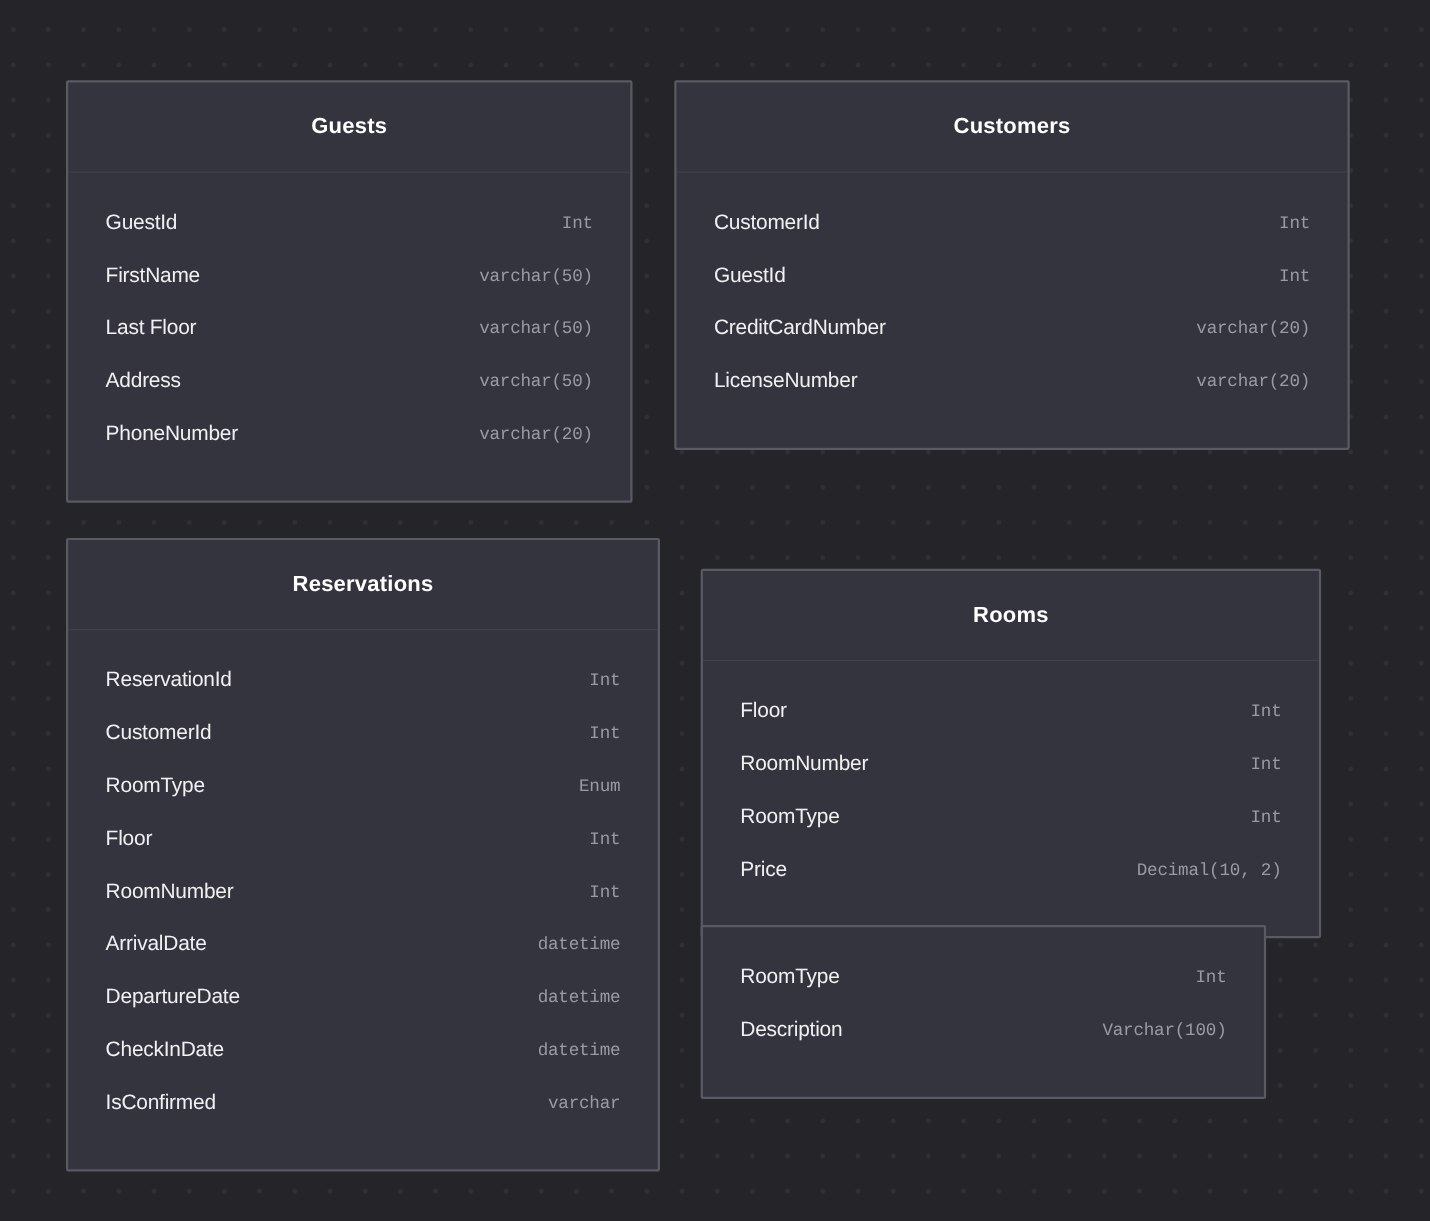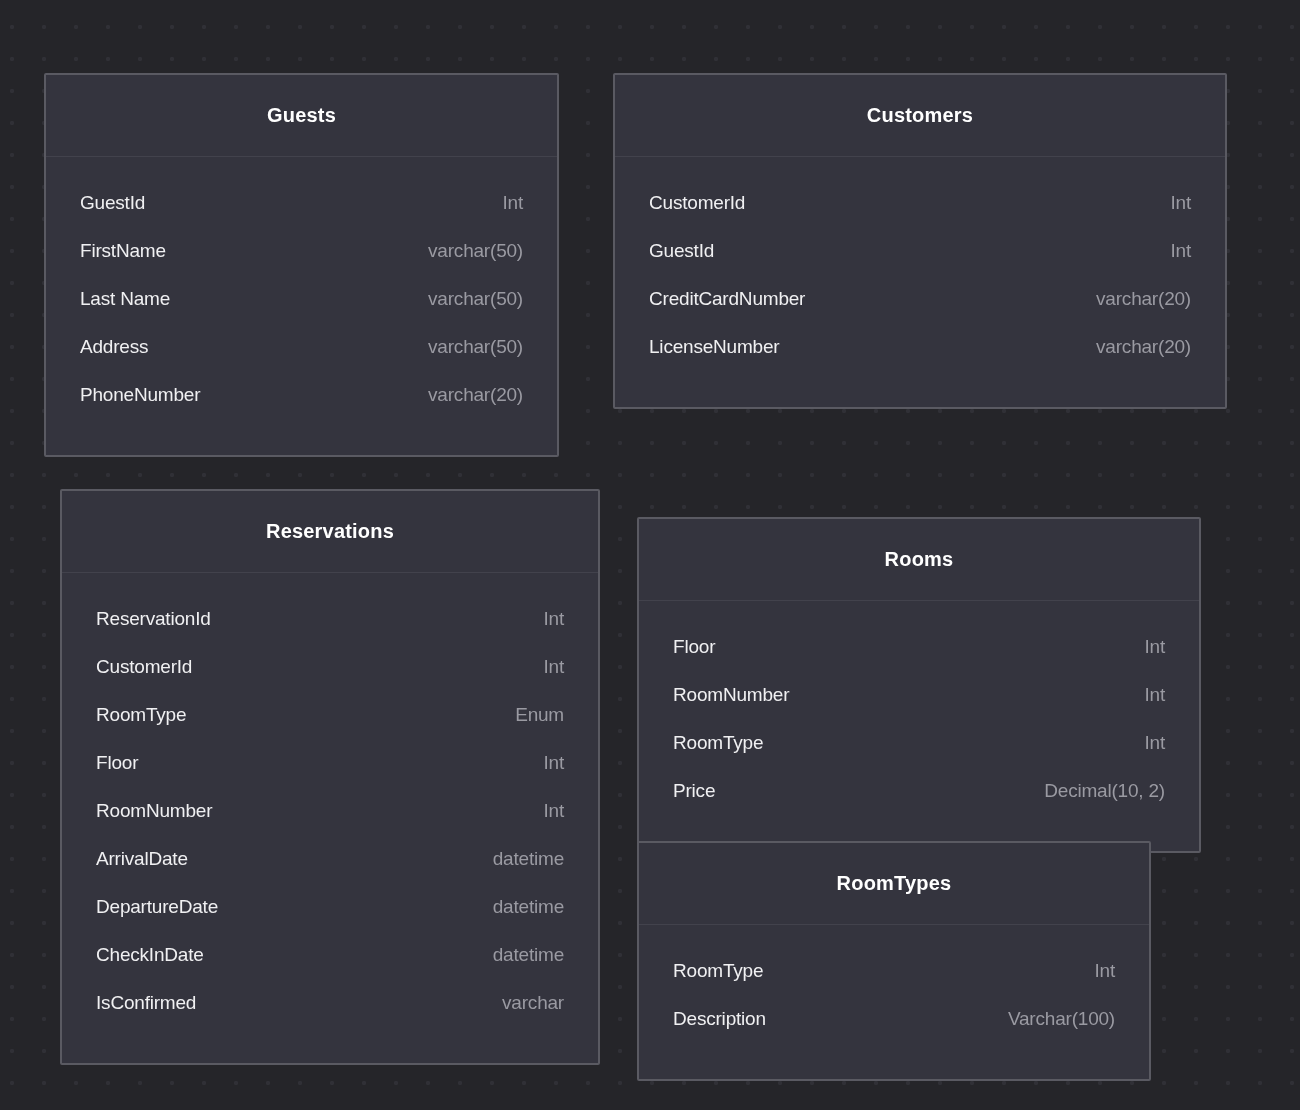--- a/index.html
+++ b/index.html
@@ -57,45 +57,46 @@
     justify-content: space-between;
   }
   .field-name {
     color: var(--field-color);
     font-size: 19px;
     letter-spacing: -0.2px;
     white-space: nowrap;
   }
   .field-type {
     color: var(--type-color);
-    font-size: 19px;
+    font-size: 16px;
     letter-spacing: -0.2px;
     white-space: nowrap;
     text-align: center;
+    font-family: Liberation Mono, monospace;
   }
 </style>
 </head>
 <body>
 
 <div class="canvas" id="canvas">
-    <div class="table-card" style="left: 44px; top: 73px; width: 515px;">
+    <div class="table-card" style="left: 60px; top: 73px; width: 515px;">
     <div class="table-header">
       <span class="table-title">Guests</span>
     </div>
     <div class="table-body">
         <div class="field-row">
     <span class="field-name">GuestId</span>
     <span class="field-type">Int</span>
   </div>
         <div class="field-row">
     <span class="field-name">FirstName</span>
     <span class="field-type">varchar(50)</span>
   </div>
         <div class="field-row">
-    <span class="field-name">Last Name</span>
+    <span class="field-name">Last Floor</span>
     <span class="field-type">varchar(50)</span>
   </div>
         <div class="field-row">
     <span class="field-name">Address</span>
     <span class="field-type">varchar(50)</span>
   </div>
         <div class="field-row">
     <span class="field-name">PhoneNumber</span>
     <span class="field-type">varchar(20)</span>
   </div>
@@ -184,23 +185,20 @@
     <span class="field-name">RoomType</span>
     <span class="field-type">Int</span>
   </div>
         <div class="field-row">
     <span class="field-name">Price</span>
     <span class="field-type">Decimal(10, 2)</span>
   </div>
       </div>
   </div>
     <div class="table-card" style="left: 637px; top: 841px; width: 514px;">
-    <div class="table-header">
-      <span class="table-title">RoomTypes</span>
-    </div>
     <div class="table-body">
         <div class="field-row">
     <span class="field-name">RoomType</span>
     <span class="field-type">Int</span>
   </div>
         <div class="field-row">
     <span class="field-name">Description</span>
     <span class="field-type">Varchar(100)</span>
   </div>
       </div>

